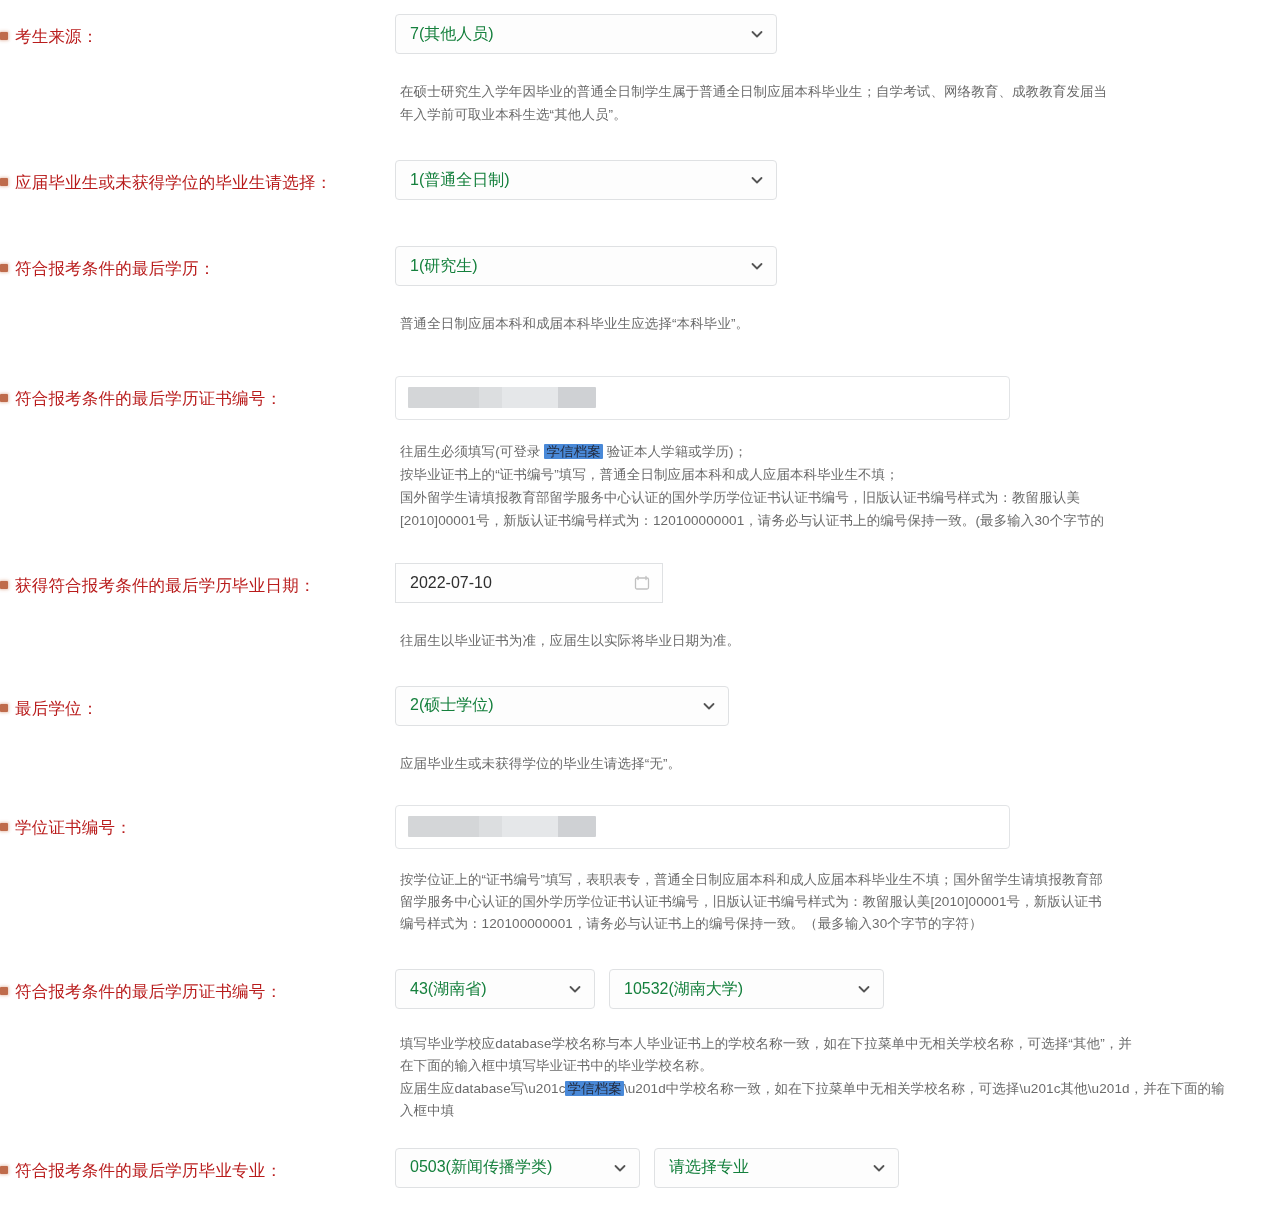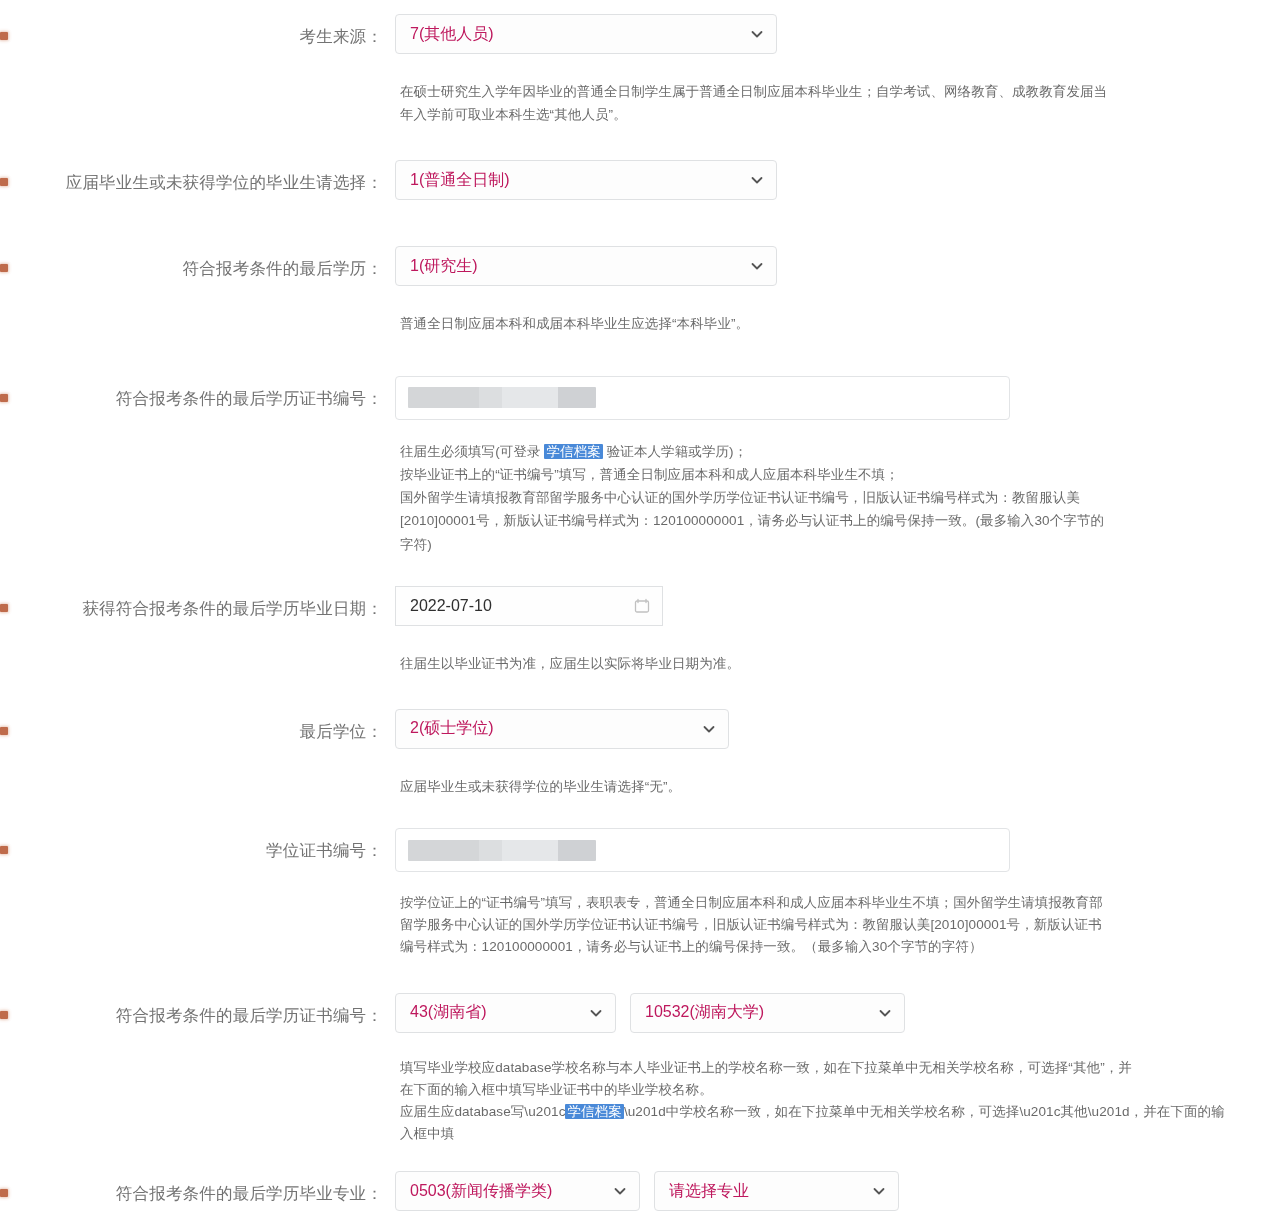--- a/index.html
+++ b/index.html
@@ -30,27 +30,26 @@
     align-items: flex-start;
     width: 100%;
   }
   .label-col {
     width: 395px;
     flex: 0 0 395px;
     text-align: right;
     padding-right: 12px;
     box-sizing: border-box;
     display: flex;
-    justify-content: space-between;
+    justify-content: flex-start;
     align-items: center;
     font-size: 16.5px;
-    color: #737373;
+    color: #b91c1c;
     letter-spacing: .2px;
     white-space: nowrap;
-    gap: 18px;
   }
   .label-col.tall { height: 46px; }
   .field-col {
     flex: 1 1 auto;
     display: flex;
     align-items: center;
     gap: 14px;
   }
 
   .req {
@@ -78,38 +77,38 @@
     position: relative;
     box-sizing: border-box;
     height: 40px;
     background: #fdfdfd;
     border: 1px solid #dfe1e3;
     border-radius: 4px;
     display: flex;
     align-items: center;
     padding: 0 34px 0 14px;
     font-size: 16px;
-    color: #be185d;
+    color: #15803d;
     white-space: nowrap;
     overflow: hidden;
   }
   .select .chev {
     position: absolute;
     right: 12px;
     top: 50%;
     transform: translateY(-50%);
     width: 14px;
     height: 14px;
     display: block;
   }
   .select .chev svg { display: block; }
 
   .select.w-main   { width: 382px; }
   .select.w-short  { width: 334px; }
-  .select.w-prov   { width: 221px; }
+  .select.w-prov   { width: 200px; }
   .select.w-school { width: 275px; }
   .select.w-major  { width: 245px; }
   .select.w-major2 { width: 245px; }
 
   .textbox {
     box-sizing: border-box;
     width: 615px;
     height: 44px;
     background: #ffffff;
     border: 1px solid #e2e4e6;
@@ -157,21 +156,21 @@
     line-height: 1.72;
     color: #5d5d5d;
     max-width: 830px;
     letter-spacing: .1px;
     filter: blur(.42px);
     opacity: .92;
   }
   .hints.tight { line-height: 1.64; }
   .hints p { margin: 0; }
   .lnk {
-    color: #ffffff;
+    color: #0f172a;
     background: #3a7fd5;
     padding: 0 2px;
     border-radius: 1px;
   }
   .sp-18 { height: 18px; }
   .sp-20 { height: 20px; }
   .sp-26 { height: 26px; }
   .sp-30 { height: 30px; }
   .sp-34 { height: 34px; }
   .sp-40 { height: 40px; }
@@ -263,21 +262,20 @@
     </div>
   </div>
 
   <div class="sp-18"></div>
 
   <div class="hints">
     <p><span>往届生必须填写(可登录 </span><span class="lnk">学信档案</span><span> 验证本人学籍或学历)；</span></p>
     <p>按毕业证书上的“证书编号”填写，普通全日制应届本科和成人应届本科毕业生不填；</p>
     <p>国外留学生请填报教育部留学服务中心认证的国外学历学位证书认证书编号，旧版认证书编号样式为：教留服认美</p>
     <p>[2010]00001号，新版认证书编号样式为：120100000001，请务必与认证书上的编号保持一致。(最多输入30个字节的</p>
-    <p>字符)</p>
   </div>
 
   <div class="sp-30"></div>
 
   <div class="row">
     <div class="label-col tall">
       <span class="req"></span>
       <span>获得符合报考条件的最后学历毕业日期：</span>
     </div>
     <div class="field-col">

